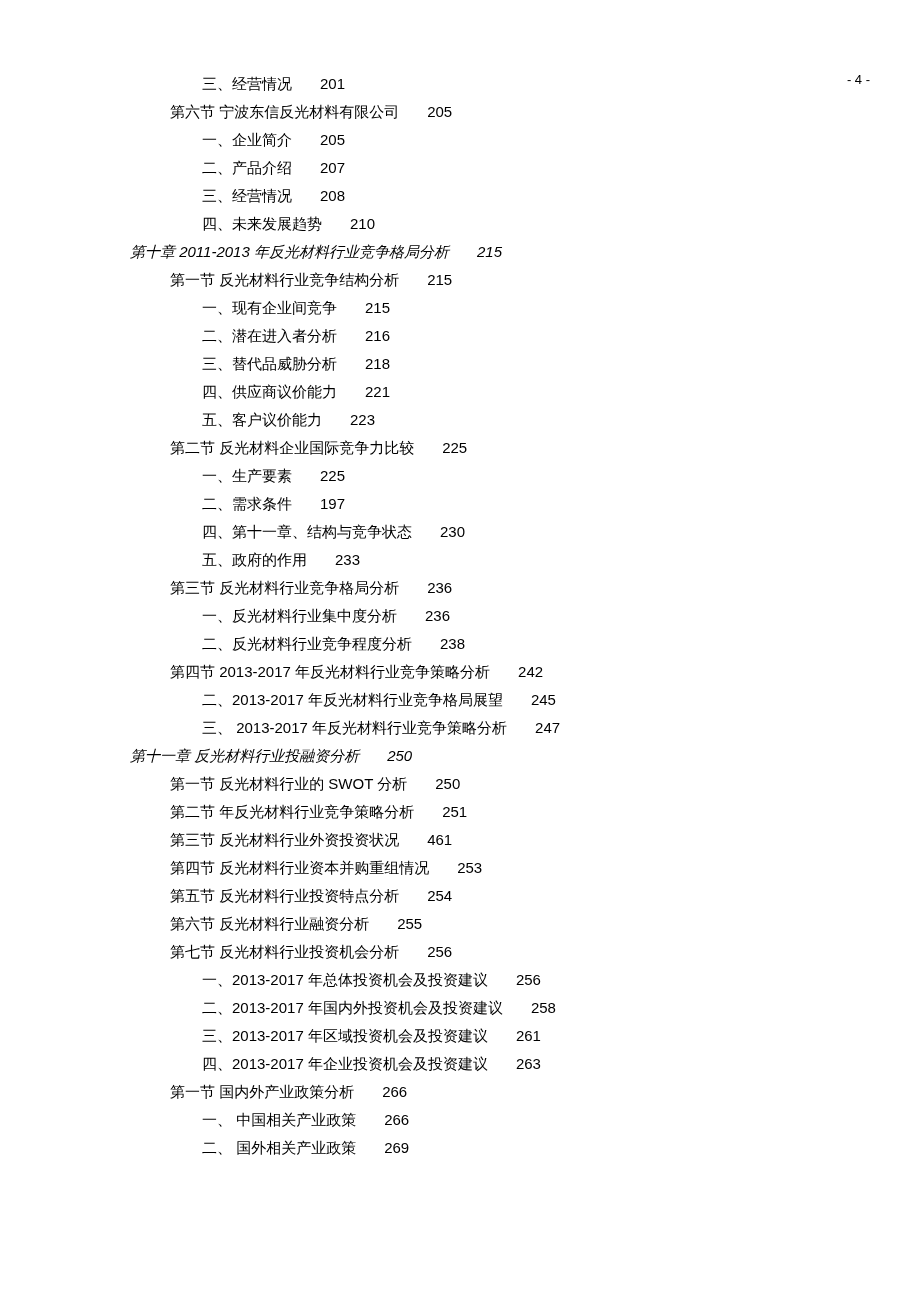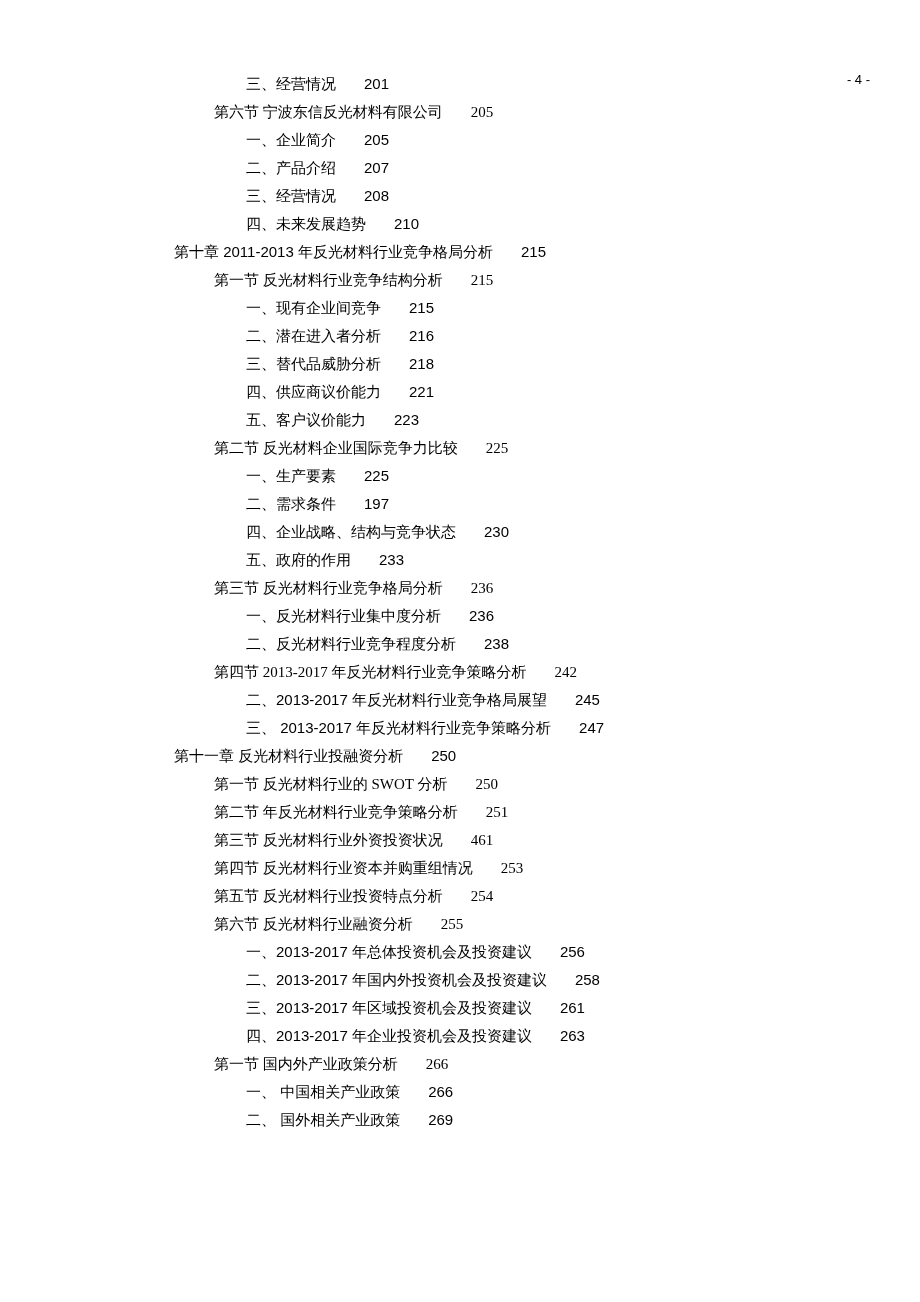--- a/index.html
+++ b/index.html
@@ -24,24 +24,23 @@
     right: 50px;
     font-size: 13px;
     color: #000000;
   }
   .toc {
     margin-left: 130px;
   }
   .toc-line {
     line-height: 28px;
     white-space: nowrap;
-    margin-left: 44px;
   }
-  .indent-0 { padding-left: 0; }
-  .indent-1 { padding-left: 40px; font-family: Liberation Serif, serif; }
+  .indent-0 { padding-left: 0; font-style: italic; }
+  .indent-1 { padding-left: 40px; }
   .indent-2 { padding-left: 72px; }
   .gap-large { display: inline-block; width: 28px; }
 </style>
 </head>
 <body>
 
 <div class="page">
   <div class="page-number">- 4 -</div>
   <div class="toc" id="toc-container">
       <div class="toc-line indent-2"><span>三、经营情况</span><span class="gap-large"></span><span>201</span></div>
@@ -53,35 +52,36 @@
       <div class="toc-line indent-0"><span>第十章   2011-2013 年反光材料行业竞争格局分析</span><span class="gap-large"></span><span>215</span></div>
       <div class="toc-line indent-1"><span>第一节   反光材料行业竞争结构分析</span><span class="gap-large"></span><span>215</span></div>
       <div class="toc-line indent-2"><span>一、现有企业间竞争</span><span class="gap-large"></span><span>215</span></div>
       <div class="toc-line indent-2"><span>二、潜在进入者分析</span><span class="gap-large"></span><span>216</span></div>
       <div class="toc-line indent-2"><span>三、替代品威胁分析</span><span class="gap-large"></span><span>218</span></div>
       <div class="toc-line indent-2"><span>四、供应商议价能力</span><span class="gap-large"></span><span>221</span></div>
       <div class="toc-line indent-2"><span>五、客户议价能力</span><span class="gap-large"></span><span>223</span></div>
       <div class="toc-line indent-1"><span>第二节   反光材料企业国际竞争力比较</span><span class="gap-large"></span><span>225</span></div>
       <div class="toc-line indent-2"><span>一、生产要素</span><span class="gap-large"></span><span>225</span></div>
       <div class="toc-line indent-2"><span>二、需求条件</span><span class="gap-large"></span><span>197</span></div>
-      <div class="toc-line indent-2"><span>四、企业战略、结构与竞争状态</span><span class="gap-large"></span><span>230</span></div>
+      <div class="toc-line indent-2"><span>四、第十一章、结构与竞争状态</span><span class="gap-large"></span><span>230</span></div>
       <div class="toc-line indent-2"><span>五、政府的作用</span><span class="gap-large"></span><span>233</span></div>
       <div class="toc-line indent-1"><span>第三节   反光材料行业竞争格局分析</span><span class="gap-large"></span><span>236</span></div>
       <div class="toc-line indent-2"><span>一、反光材料行业集中度分析</span><span class="gap-large"></span><span>236</span></div>
       <div class="toc-line indent-2"><span>二、反光材料行业竞争程度分析</span><span class="gap-large"></span><span>238</span></div>
       <div class="toc-line indent-1"><span>第四节   2013-2017 年反光材料行业竞争策略分析</span><span class="gap-large"></span><span>242</span></div>
       <div class="toc-line indent-2"><span>二、2013-2017 年反光材料行业竞争格局展望</span><span class="gap-large"></span><span>245</span></div>
       <div class="toc-line indent-2"><span>三、 2013-2017 年反光材料行业竞争策略分析</span><span class="gap-large"></span><span>247</span></div>
       <div class="toc-line indent-0"><span>第十一章   反光材料行业投融资分析</span><span class="gap-large"></span><span>250</span></div>
       <div class="toc-line indent-1"><span>第一节   反光材料行业的 SWOT 分析</span><span class="gap-large"></span><span>250</span></div>
       <div class="toc-line indent-1"><span>第二节   年反光材料行业竞争策略分析</span><span class="gap-large"></span><span>251</span></div>
       <div class="toc-line indent-1"><span>第三节   反光材料行业外资投资状况</span><span class="gap-large"></span><span>461</span></div>
       <div class="toc-line indent-1"><span>第四节   反光材料行业资本并购重组情况</span><span class="gap-large"></span><span>253</span></div>
       <div class="toc-line indent-1"><span>第五节   反光材料行业投资特点分析</span><span class="gap-large"></span><span>254</span></div>
       <div class="toc-line indent-1"><span>第六节   反光材料行业融资分析</span><span class="gap-large"></span><span>255</span></div>
+      <div class="toc-line indent-1"><span>第七节   反光材料行业投资机会分析</span><span class="gap-large"></span><span>256</span></div>
       <div class="toc-line indent-2"><span>一、2013-2017 年总体投资机会及投资建议</span><span class="gap-large"></span><span>256</span></div>
       <div class="toc-line indent-2"><span>二、2013-2017 年国内外投资机会及投资建议</span><span class="gap-large"></span><span>258</span></div>
       <div class="toc-line indent-2"><span>三、2013-2017 年区域投资机会及投资建议</span><span class="gap-large"></span><span>261</span></div>
       <div class="toc-line indent-2"><span>四、2013-2017 年企业投资机会及投资建议</span><span class="gap-large"></span><span>263</span></div>
       <div class="toc-line indent-1"><span>第一节   国内外产业政策分析</span><span class="gap-large"></span><span>266</span></div>
       <div class="toc-line indent-2"><span>一、 中国相关产业政策</span><span class="gap-large"></span><span>266</span></div>
       <div class="toc-line indent-2"><span>二、 国外相关产业政策</span><span class="gap-large"></span><span>269</span></div>
     </div>
 </div>
 

